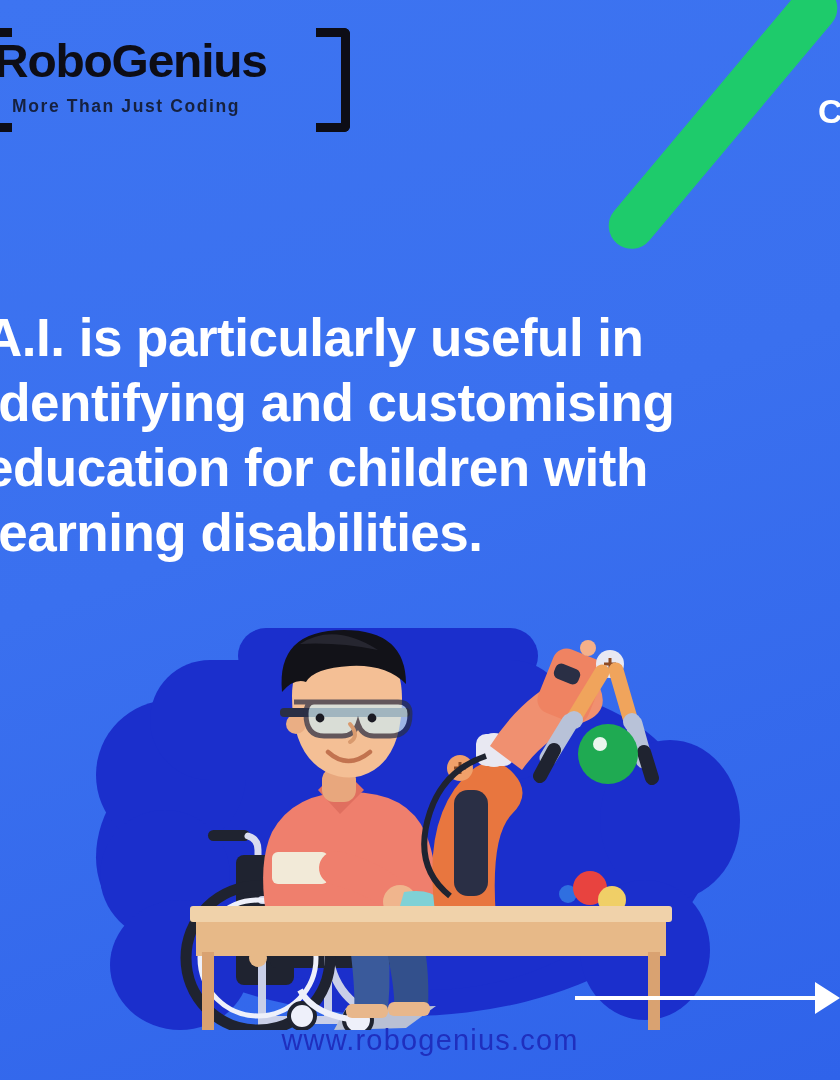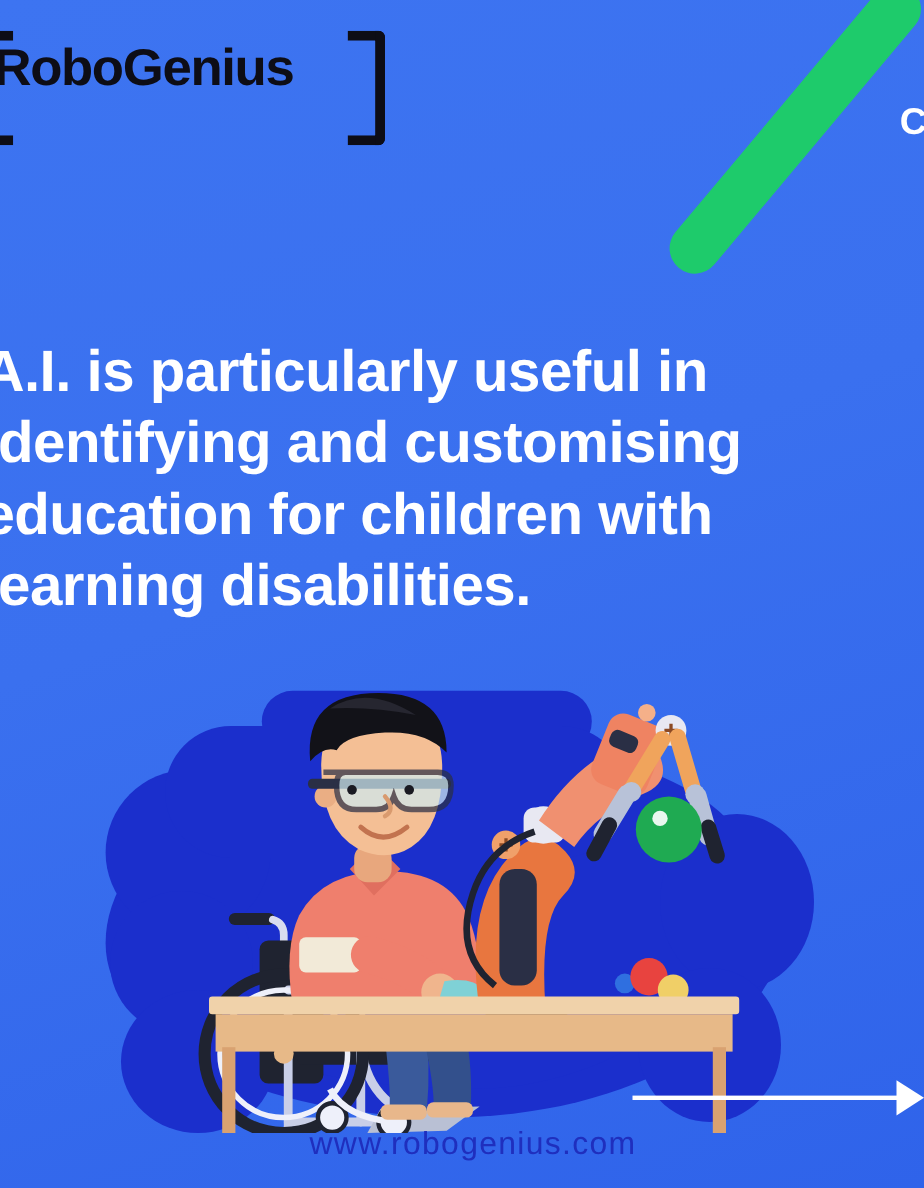--- a/index.html
+++ b/index.html
@@ -168,20 +168,21 @@
 <body>
 
 <div id="poster">
 
   <div class="green-stripe"></div>
 
   <div class="logo-wrap">
     <div class="bracket left"></div>
     <div class="bracket right"></div>
     <div class="logo-name">RoboGenius</div>
+    <div class="logo-tagline">More Than Just Coding</div>
   </div>
 
   <div class="corner-word">C</div>
 
   <div class="headline">
     <span class="ln">A.I. is particularly useful in</span>
     <span class="ln">identifying and customising</span>
     <span class="ln">education for children with</span>
     <span class="ln">learning disabilities.</span>
   </div>

